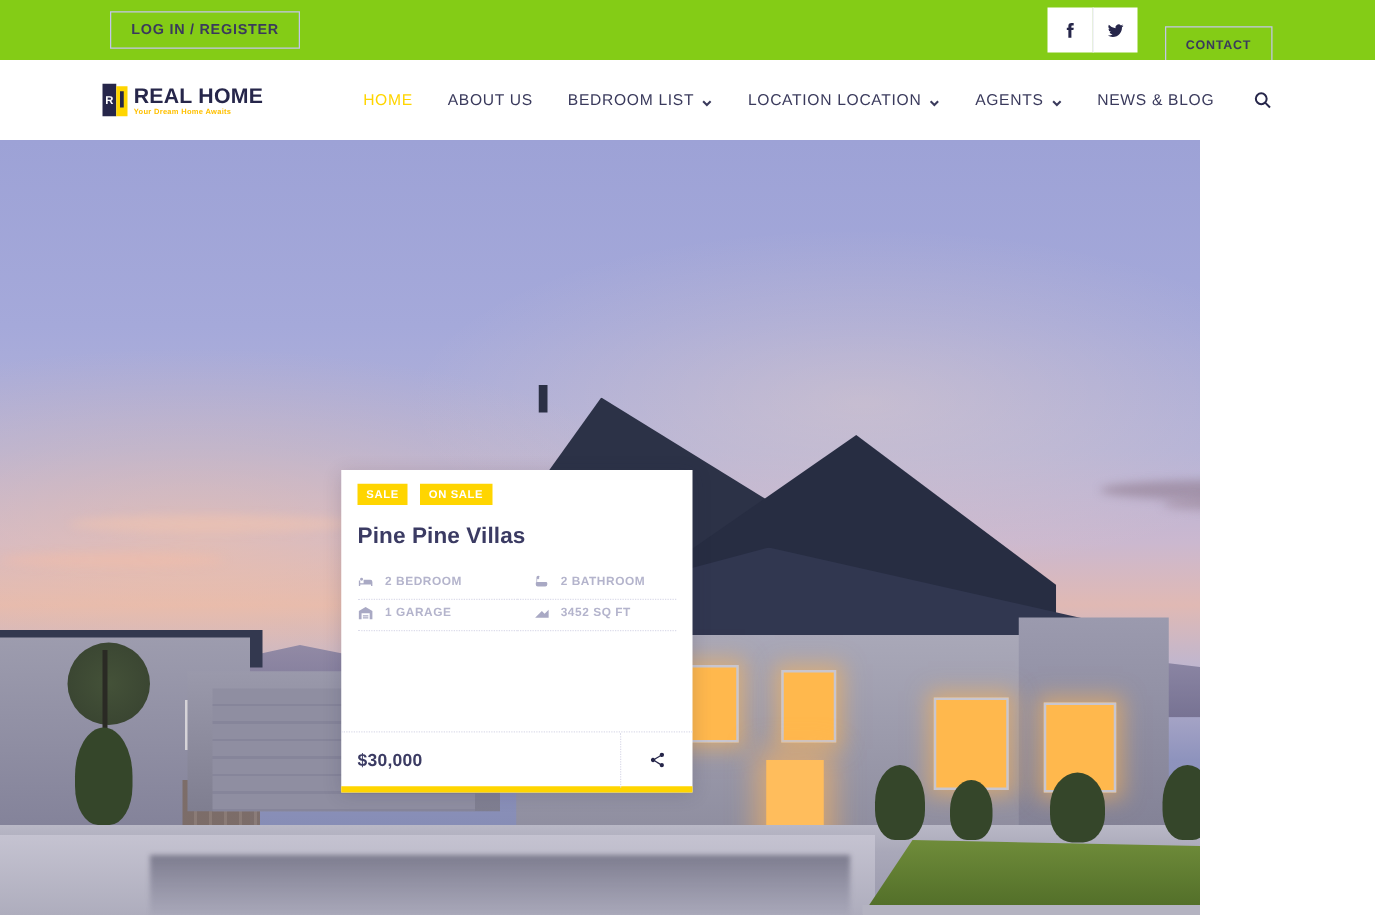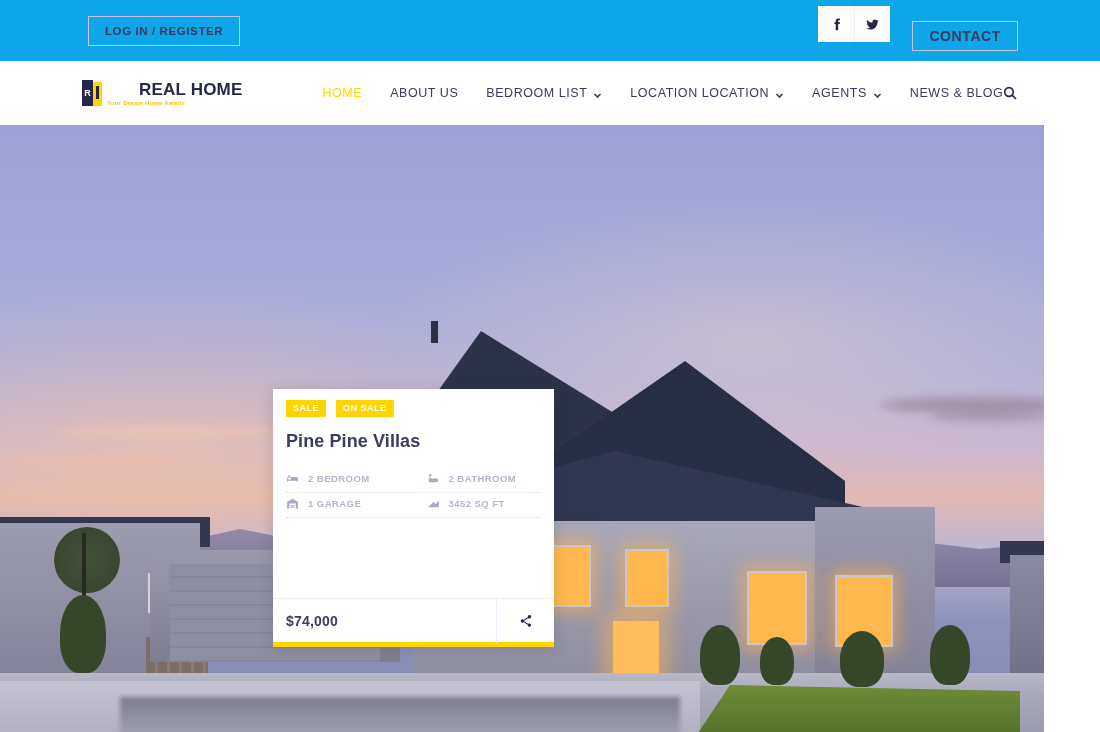--- a/index.html
+++ b/index.html
@@ -5,22 +5,22 @@
   * { margin:0; padding:0; box-sizing:border-box; }
   html,body { width:1100px; height:732px; overflow:hidden; }
   body {
     font-family:"Liberation Sans", sans-serif;
     background:#ffffff;
     -webkit-font-smoothing:antialiased;
   }
 
   
   .topbar{
-    height:61px; width:1100px;
-    background:#0ea5e9;
+    height:48px; width:1100px;
+    background:#84cc16;
     display:flex; align-items:center;
     position:relative;
   }
   .login-btn{
     margin-left:88px;
     height:30px;
     padding:0 16px;
     display:flex; align-items:center;
     border:1px solid #c3c5ea;
     background:transparent;
@@ -40,21 +40,21 @@
     display:flex;align-items:center;justify-content:center;
     color:#26264a; cursor:pointer;
   }
   .social + .social{ border-left:1px solid #ededf7; }
   .social svg{ width:15px;height:15px;fill:#26264a; }
   .contact-btn{
     margin-left:22px;
     height:30px;padding:0 16px;
     display:flex;align-items:center;
     border:1px solid #c3c5ea;background:transparent;
-    color:#3a3a5c;font-size:14px;font-weight:bold;letter-spacing:.6px;
+    color:#3a3a5c;font-size:10px;font-weight:bold;letter-spacing:.6px;
     cursor:pointer;white-space:nowrap;margin-top:24px;
   }
 
   
   .header{
     height:64px;width:1100px;background:#fff;
     display:flex;align-items:center;position:relative;
   }
   .logo{ margin-left:82px; display:flex; align-items:center; }
   .logo-mark{ width:20px;height:26px;position:relative;margin-right:5px;flex:none; }
@@ -64,21 +64,21 @@
     color:#fff;font-size:9px;font-weight:bold;
   }
   .logo-mark .ylw{
     position:absolute;left:11px;top:2px;width:9px;height:24px;background:#ffd500;
   }
   .logo-mark .ylw:after{
     content:"";position:absolute;left:3px;top:4px;width:3px;height:13px;background:#26264a;
   }
   .logo-text{ line-height:1; }
   .logo-title{
-    font-size:17px;font-weight:bold;color:#26264a;letter-spacing:.2px;margin-left:32px;
+    font-size:17px;font-weight:bold;color:#26264a;letter-spacing:.2px;
   }
   .logo-tag{
     font-size:6px;color:#ffc000;letter-spacing:.25px;margin-top:2px;font-weight:bold;
   }
   .nav{
     display:flex;align-items:center;margin-left:66px;gap:0;
   }
   .nav-item{
     display:flex;align-items:center;gap:6px;
     padding:0 14px;
@@ -89,21 +89,21 @@
   .caret{ width:9px;height:9px;flex:none; }
   .caret svg{ width:9px;height:9px;stroke:#3a3a5c;fill:none;stroke-width:2.2; }
   .search-btn{
     position:absolute;right:82px;top:0;height:64px;
     display:flex;align-items:center;cursor:pointer;
   }
   .search-btn svg{ width:16px;height:16px;stroke:#26264a;fill:none;stroke-width:2.4; }
 
   
   .hero{
-    position:relative;width:1044px;height:620px;overflow:hidden;
+    position:relative;width:960px;height:620px;overflow:hidden;
     background:#9a9ec9;
   }
   .sky{
     position:absolute;inset:0;
     background:
       radial-gradient(ellipse 520px 200px at 72% 34%, rgba(255,222,190,.30), rgba(255,222,190,0) 70%),
       radial-gradient(ellipse 620px 230px at 16% 52%, rgba(255,196,150,.42), rgba(255,196,150,0) 68%),
       linear-gradient(180deg,#9da2d6 0%, #a5a9da 24%, #b3b2d8 40%, #cbb8cf 52%, #e0b9b4 60%, #bfb6cf 68%, #8e93bd 80%, #7d85ac 100%);
   }
   .cloud{
@@ -448,21 +448,21 @@
       </div>
       <div class="feat r">
         <svg viewBox="0 0 24 24">
             <path d="M2 19h20V7l-6 6-4-4-10 10z"></path>
           </svg>
         <span>3452 SQ FT</span>
       </div>
     </div>
 
     <div class="price-row">
-      <div class="price">$74,000</div>
+      <div class="price">$30,000</div>
       <div class="share">
         <svg viewBox="0 0 24 24">
             <path d="M18 16.1c-.8 0-1.5.3-2 .8l-7.1-4.1c.1-.3.1-.5.1-.8s0-.5-.1-.8l7-4.1c.5.5 1.3.8 2.1.8a3 3 0 1 0-3-3c0 .3 0 .5.1.8L8 9.8A3 3 0 1 0 6 15a3 3 0 0 0 2-.8l7.1 4.2c-.1.2-.1.4-.1.7a2.9 2.9 0 1 0 3-3z"></path>
           </svg>
       </div>
     </div>
 
   </div>
 </div>
 

